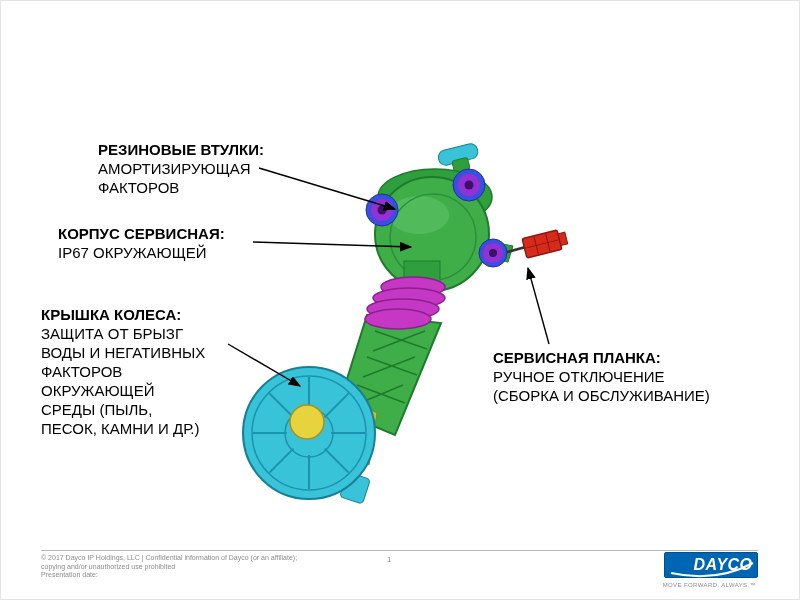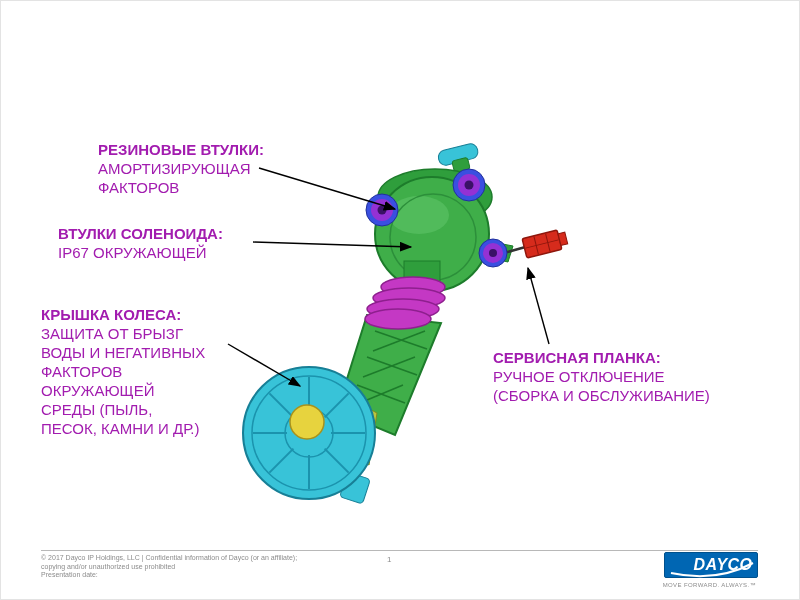--- a/index.html
+++ b/index.html
@@ -2,21 +2,21 @@
 <html><head>
 <meta charset="utf-8">
 <style>
   html,body{margin:0;padding:0;background:#fff;}
   .slide{
     position:relative;width:800px;height:600px;background:#ffffff;
     font-family:"Liberation Sans",sans-serif;overflow:hidden;
     border:1px solid #e3e3e3;box-sizing:border-box;
   }
   .diagram-svg{position:absolute;left:0;top:0;}
-  .callout{position:absolute;color:#a21caf;font-size:15px;line-height:19px;}
+  .callout{position:absolute;color:#000000;font-size:15px;line-height:19px;}
   .callout-title{font-weight:bold;}
   .callout-body{white-space:pre-line;}
   .co-1{left:97px;top:139px;}
   .co-2{left:57px;top:223px;}
   .co-3{left:40px;top:304px;}
   .co-4{left:492px;top:347px;}
   .footer-divider{position:absolute;left:40px;top:549px;width:717px;height:1px;background:#b8b8b8;}
   .footer-copy{
     position:absolute;left:40px;top:553px;font-size:7px;line-height:8.5px;
     color:#8c8c8c;white-space:pre-line;
@@ -132,21 +132,21 @@
       <line x1="548" y1="343" x2="527" y2="267" marker-end="url(#ah)"></line>
     </g>
   </svg>
 
   <div class="callout co-1">
     <div class="callout-title">РЕЗИНОВЫЕ ВТУЛКИ:</div>
     <div class="callout-body">АМОРТИЗИРУЮЩАЯ
 ФАКТОРОВ</div>
   </div>
   <div class="callout co-2">
-    <div class="callout-title">ВТУЛКИ СОЛЕНОИДА:</div>
+    <div class="callout-title">КОРПУС СЕРВИСНАЯ:</div>
     <div class="callout-body">IP67 ОКРУЖАЮЩЕЙ</div>
   </div>
   <div class="callout co-3">
     <div class="callout-title">КРЫШКА КОЛЕСА:</div>
     <div class="callout-body">ЗАЩИТА ОТ БРЫЗГ
 ВОДЫ И НЕГАТИВНЫХ
 ФАКТОРОВ
 ОКРУЖАЮЩЕЙ
 СРЕДЫ (ПЫЛЬ,
 ПЕСОК, КАМНИ И ДР.)</div>

